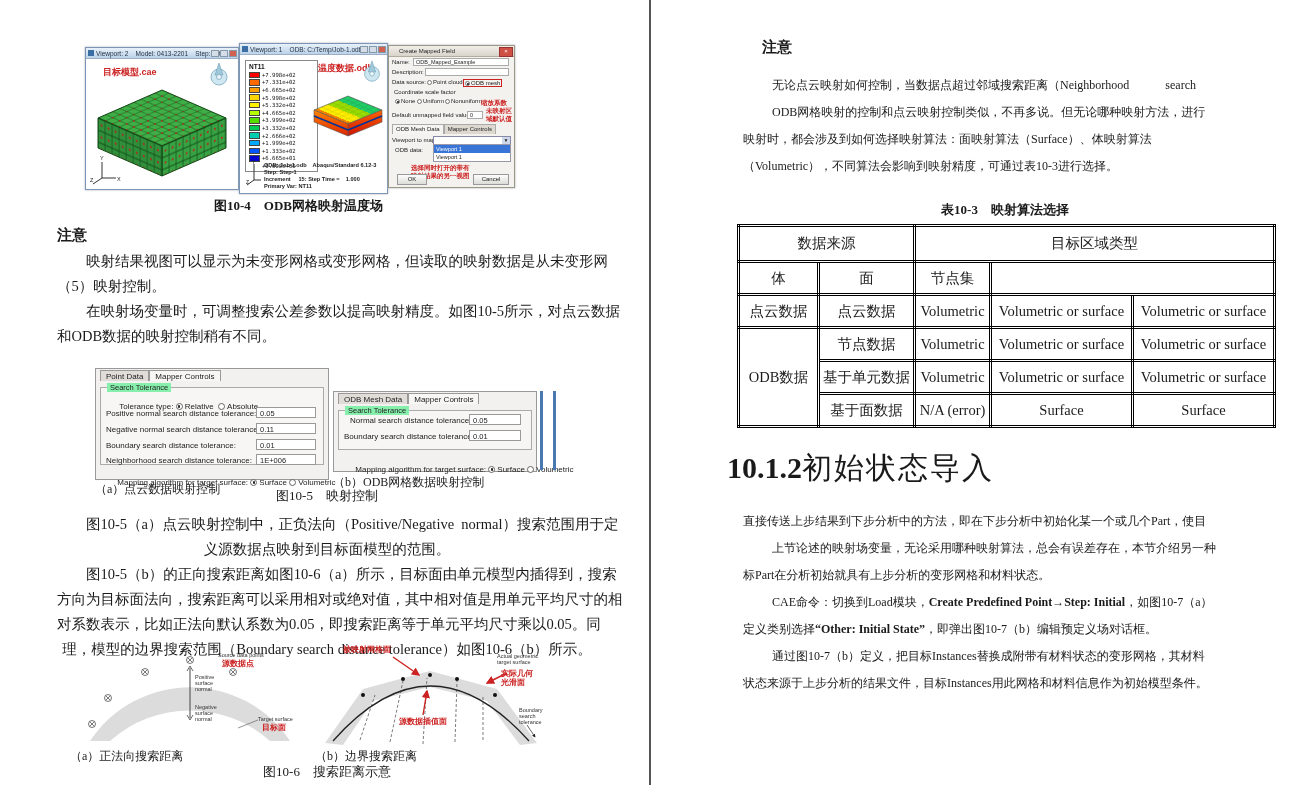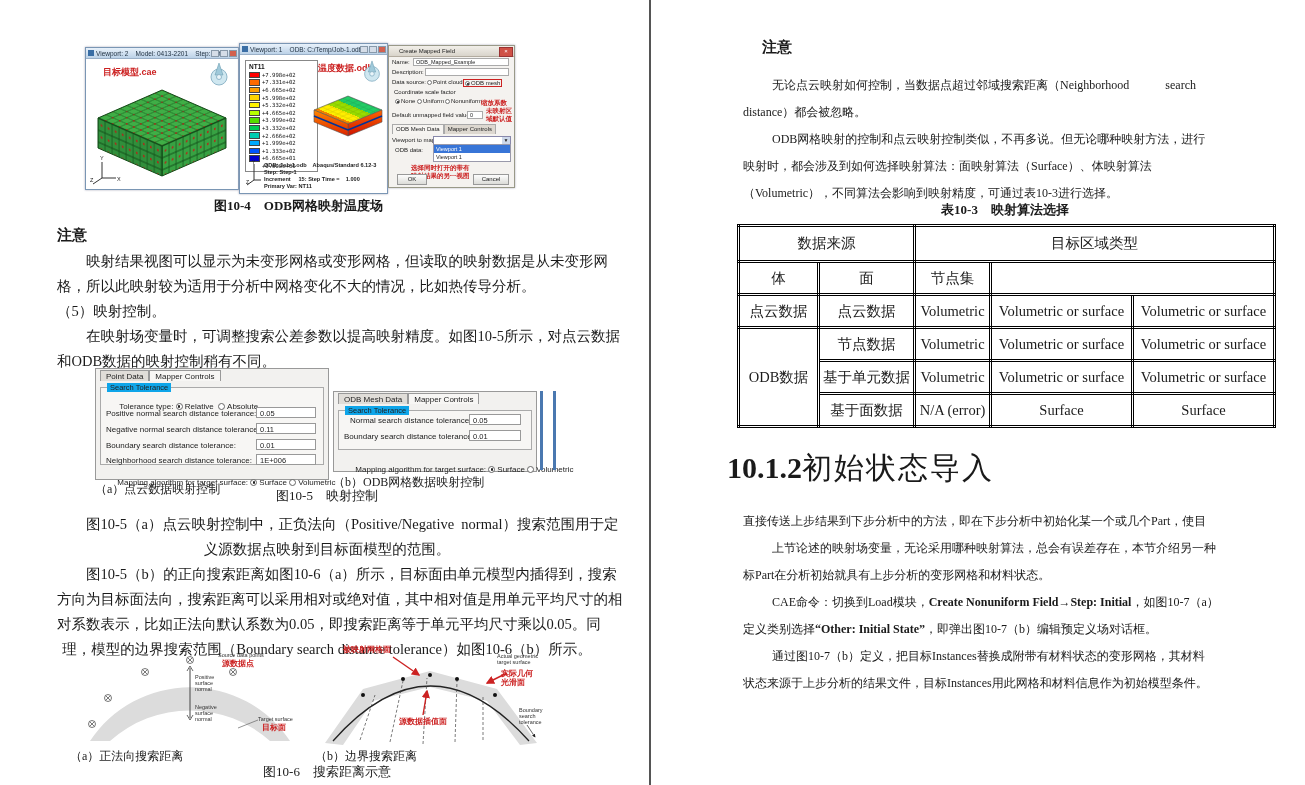--- a/index.html
+++ b/index.html
@@ -29,21 +29,21 @@
   .lgrow{display:flex;align-items:center;height:7.6px;}
   .lgsw{width:11px;height:6.4px;display:inline-block;margin-right:2px;border:0.5px solid #444;box-sizing:border-box;}
   .lgtx{font-family:"DejaVu Sans Mono",monospace;font-size:5.6px;color:#111;white-space:pre;}
   .vpfoot{font-family:"Liberation Sans",sans-serif;font-weight:bold;font-size:5.6px;color:#222;line-height:7px;white-space:pre;}
   
   .dlg5{position:absolute;background:#f2f1ef;border:1px solid #999;font-family:"Liberation Sans",sans-serif;font-size:8px;color:#222;}
   .tabrow{position:absolute;left:4px;top:1px;height:12px;display:flex;}
   .tab{border:1px solid #999;border-bottom:none;padding:1px 5px;background:#e0ddd8;height:11px;box-sizing:border-box;white-space:pre;}
   .tab.active{background:#f7f6f4;}
   .group{position:absolute;border:1px solid #aaa;background:#f7f6f4;}
-  .gtitle{position:absolute;top:-5px;left:6px;background:#0ea5e9;padding:0 3px;font-size:7.5px;}
+  .gtitle{position:absolute;top:-5px;left:6px;background:#86efac;padding:0 3px;font-size:7.5px;}
   .fld{position:absolute;white-space:pre;}
   .inp{position:absolute;background:#fff;border:1px solid #999;font-size:7.5px;padding-left:3px;box-sizing:border-box;line-height:11px;white-space:pre;}
   .radio{display:inline-block;width:7px;height:7px;border:1px solid #666;border-radius:50%;background:#fff;vertical-align:-1px;margin-right:2px;box-sizing:border-box;position:relative;}
   .radio.sel::after{content:"";position:absolute;left:1.2px;top:1.2px;width:2.6px;height:2.6px;border-radius:50%;background:#222;}
   
   .cmf{font-family:"Liberation Sans",sans-serif;font-size:6px;color:#222;}
   .cmf .tb{position:absolute;left:0;top:0;right:0;height:10px;background:linear-gradient(#f2efe9,#d9d4cb);
         border-bottom:1px solid #b3aca0;font-size:6px;line-height:10px;padding-left:10px;white-space:pre;}
   .cmf .x{position:absolute;right:1px;top:1px;width:12px;height:8px;background:#cf5146;border:1px solid #933;
         color:#fff;font-size:6px;line-height:7px;text-align:center;}
@@ -269,21 +269,20 @@
     <div class="redsm" style="left:22px;top:126px;">映射结果的另一视图</div>
     <div class="mbtn" style="left:8px;top:128px;width:28px;height:9px;">OK</div>
     <div class="mbtn" style="left:84px;top:128px;width:34px;height:9px;">Cancel</div>
   </div>
 
   <div class="abs caption" style="left:85px;top:197px;width:427px;">图10-4　ODB网格映射温度场</div>
 
   <div class="abs note" style="left:57px;top:226px;">注意</div>
   <div class="abs" style="left:57px;top:249px;width:540px;">
     <div class="line ind">映射结果视图可以显示为未变形网格或变形网格，但读取的映射数据是从未变形网</div>
-    <div class="line">格，所以此映射较为适用于分析中网格变化不大的情况，比如热传导分析。</div>
     <div class="line">（5）映射控制。</div>
     <div class="line ind">在映射场变量时，可调整搜索公差参数以提高映射精度。如图10-5所示，对点云数据</div>
     <div class="line">和ODB数据的映射控制稍有不同。</div>
   </div>
 
   <div class="dlg5" style="left:95px;top:368px;width:232px;height:110px;">
     <div class="tabrow">
       <span class="tab">Point Data</span>
       <span class="tab active">Mapper Controls</span>
     </div>
@@ -419,21 +418,20 @@
     <div class="fig6red" style="left:186px;top:24px;"><span>实际几何</span><br><span>光滑面</span></div>
     <div class="fig6red" style="left:84px;top:72px;">源数据插值面</div>
     <div class="fig6lab" style="left:204px;top:62px;"><span>Boundary</span><br><span>search</span><br><span>tolerance</span></div>
   </div>
   <div class="abs subcap" style="left:315px;top:748px;width:235px;">（b）边界搜索距离</div>
   <div class="abs caption" style="left:57px;top:763px;width:540px;font-weight:normal;">图10-6　搜索距离示意</div>
 
   <div class="abs note" style="left:762px;top:38px;">注意</div>
   <div class="abs" style="left:727px;top:72px;width:556px;">
     <div class="rline ind">无论点云映射如何控制，当数据点超过邻域搜索距离（Neighborhood            search</div>
-    <div class="rline">distance）都会被忽略。</div>
     <div class="rline ind">ODB网格映射的控制和点云映射控制类似，不再多说。但无论哪种映射方法，进行</div>
     <div class="rline">映射时，都会涉及到如何选择映射算法：面映射算法（Surface）、体映射算法</div>
     <div class="rline">（Volumetric），不同算法会影响到映射精度，可通过表10-3进行选择。</div>
   </div>
 
   <div class="abs caption" style="left:727px;top:201px;width:556px;">表10-3　映射算法选择</div>
 
   <table class="t103 abs" style="left:737px;top:224px;width:536px;">
     <colgroup>
         <col style="width:80px">
@@ -483,18 +481,18 @@
     </table>
 
   <div class="abs" style="left:727px;top:448px;">
     <span class="h2num">10.1.2</span><span class="h2txt">初始状态导入</span>
   </div>
 
   <div class="abs" style="left:727px;top:508px;width:560px;">
     <div class="rline">直接传送上步结果到下步分析中的方法，即在下步分析中初始化某一个或几个Part，使目</div>
     <div class="rline ind">上节论述的映射场变量，无论采用哪种映射算法，总会有误差存在，本节介绍另一种</div>
     <div class="rline">标Part在分析初始就具有上步分析的变形网格和材料状态。</div>
-    <div class="rline ind"><span>CAE命令：切换到Load模块，</span><b>Create Nonuniform Field→Step: Initial</b><span>，如图10-7（a）</span></div>
+    <div class="rline ind"><span>CAE命令：切换到Load模块，</span><b>Create Predefined Point→Step: Initial</b><span>，如图10-7（a）</span></div>
     <div class="rline"><span>定义类别选择</span><b>“Other: Initial State”</b><span>，即弹出图10-7（b）编辑预定义场对话框。</span></div>
     <div class="rline ind">通过图10-7（b）定义，把目标Instances替换成附带有材料状态的变形网格，其材料</div>
     <div class="rline">状态来源于上步分析的结果文件，目标Instances用此网格和材料信息作为初始模型条件。</div>
   </div>
 </div>
 
 </body></html>

